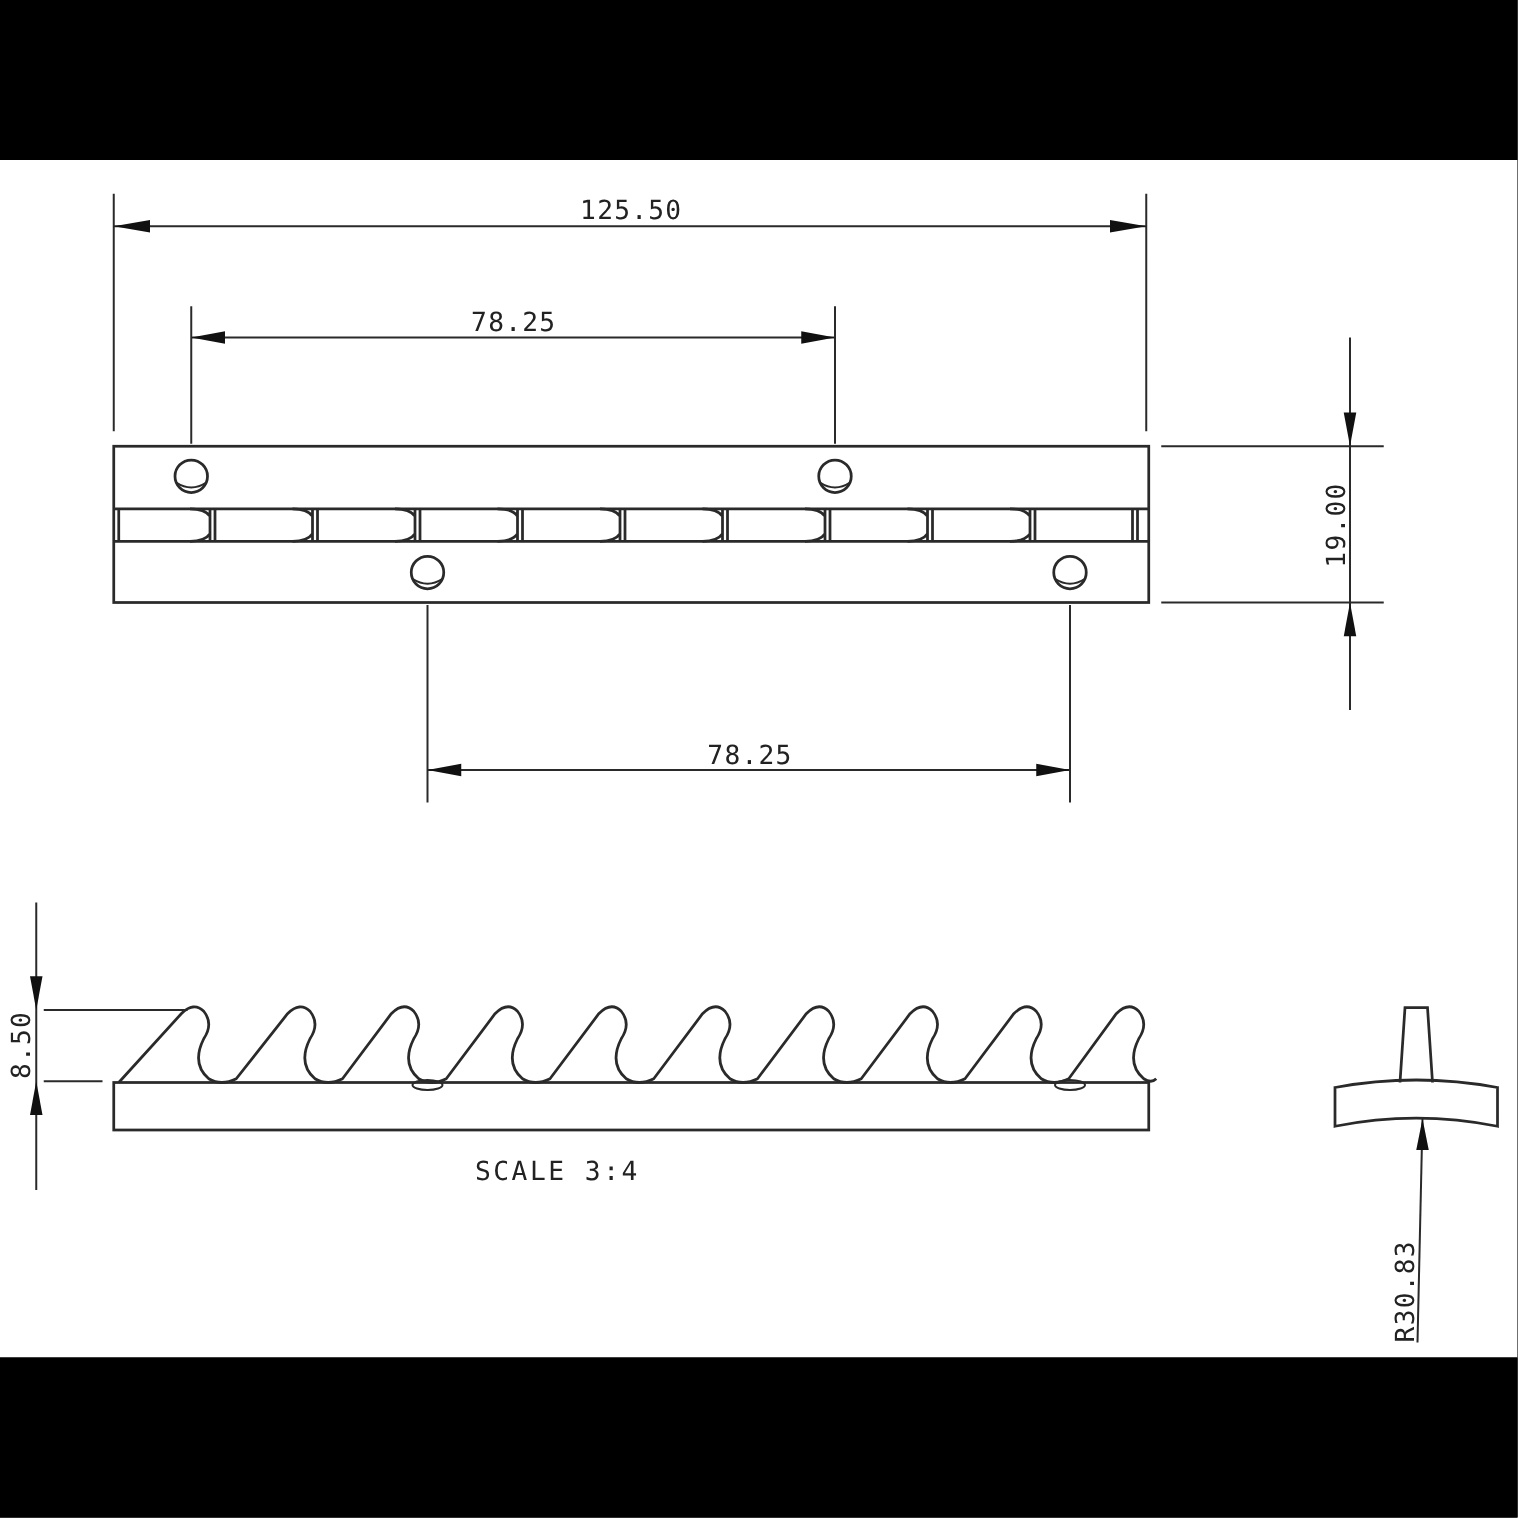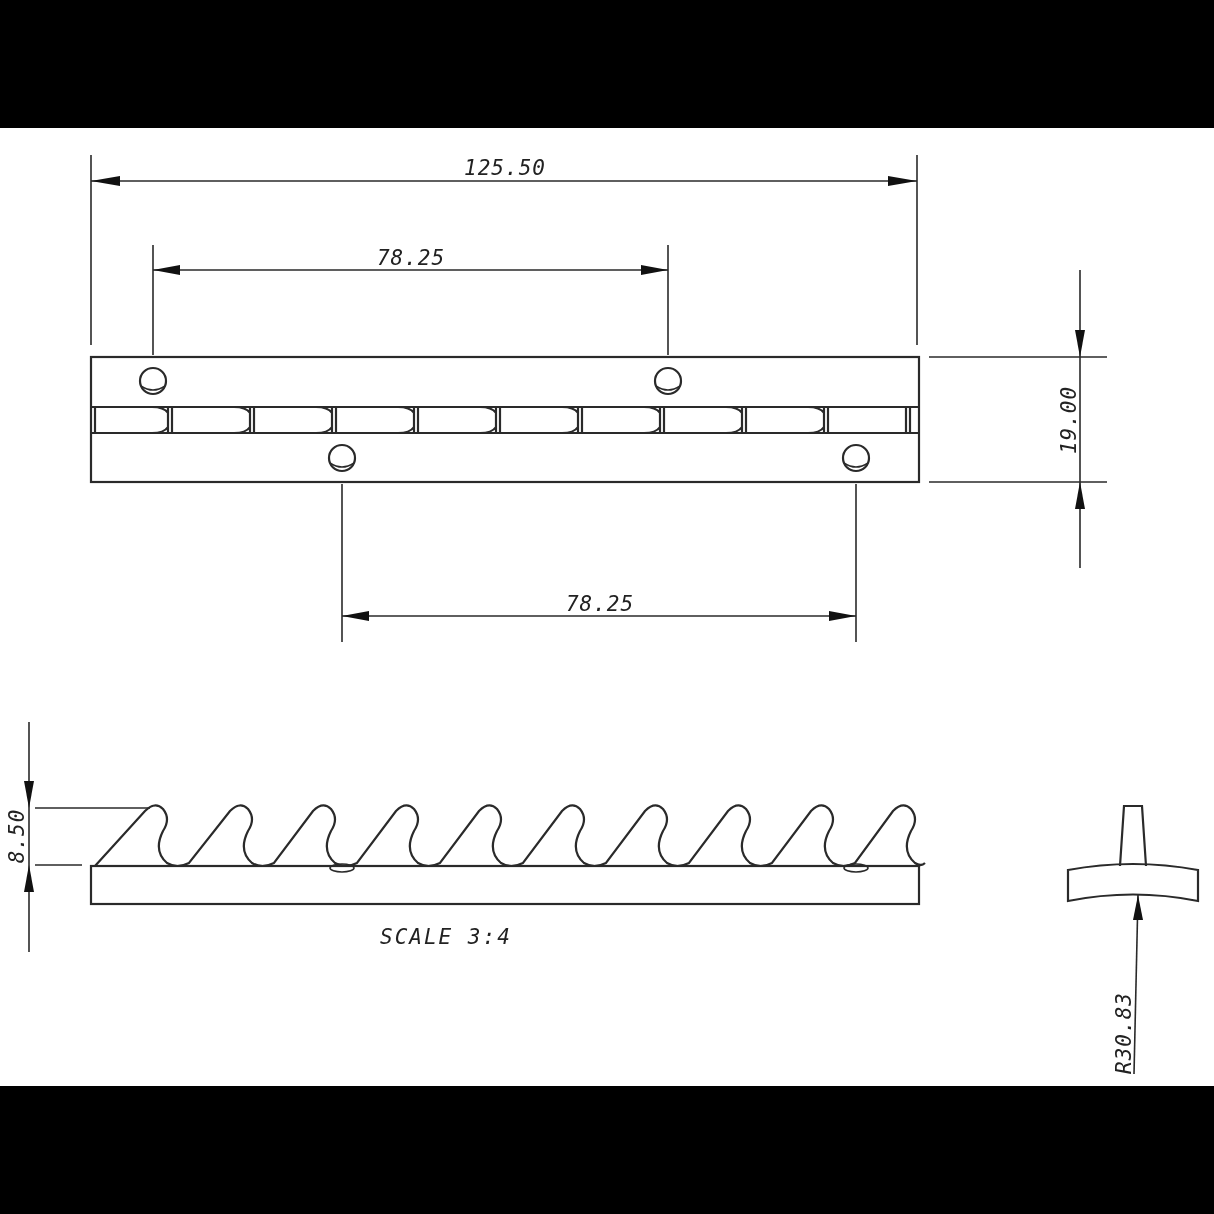--- a/index.html
+++ b/index.html
@@ -1,20 +1,20 @@
 <!DOCTYPE html>
 <html><head>
   <meta charset="utf-8">
   <style>
     html, body { margin: 0; padding: 0; background: #000; }
     body { width: 1214px; height: 1214px; position: relative; overflow: hidden; font-family: "DejaVu Sans Mono", "Liberation Mono", monospace; }
     .band { position: absolute; left: 0; width: 1214px; background: #000; }
     .band-top { top: 0; height: 128px; }
     .band-bottom { top: 1086px; height: 128px; }
-    .sheet { position: absolute; left: 0; top: 128px; width: 1214px; height: 958px; background: #fff; font-style: italic; }
+    .sheet { position: absolute; left: 0; top: 128px; width: 1214px; height: 958px; background: #fff; }
     svg { position: absolute; left: 0; top: 0; }
     .ln { stroke: #2a2a2a; stroke-width: 2.2; fill: none; }
     .thin { stroke: #2a2a2a; stroke-width: 1.6; fill: none; }
     .dim-text { font-family: "DejaVu Sans Mono", "Liberation Mono", monospace; font-size: 21px; fill: #222; letter-spacing: 1px; }
     .note-text { font-family: "DejaVu Sans Mono", "Liberation Mono", monospace; font-size: 21px; fill: #222; letter-spacing: 2px; }
     .arrow { fill: #111; stroke: none; }
   </style>
 </head>
 <body>
 

